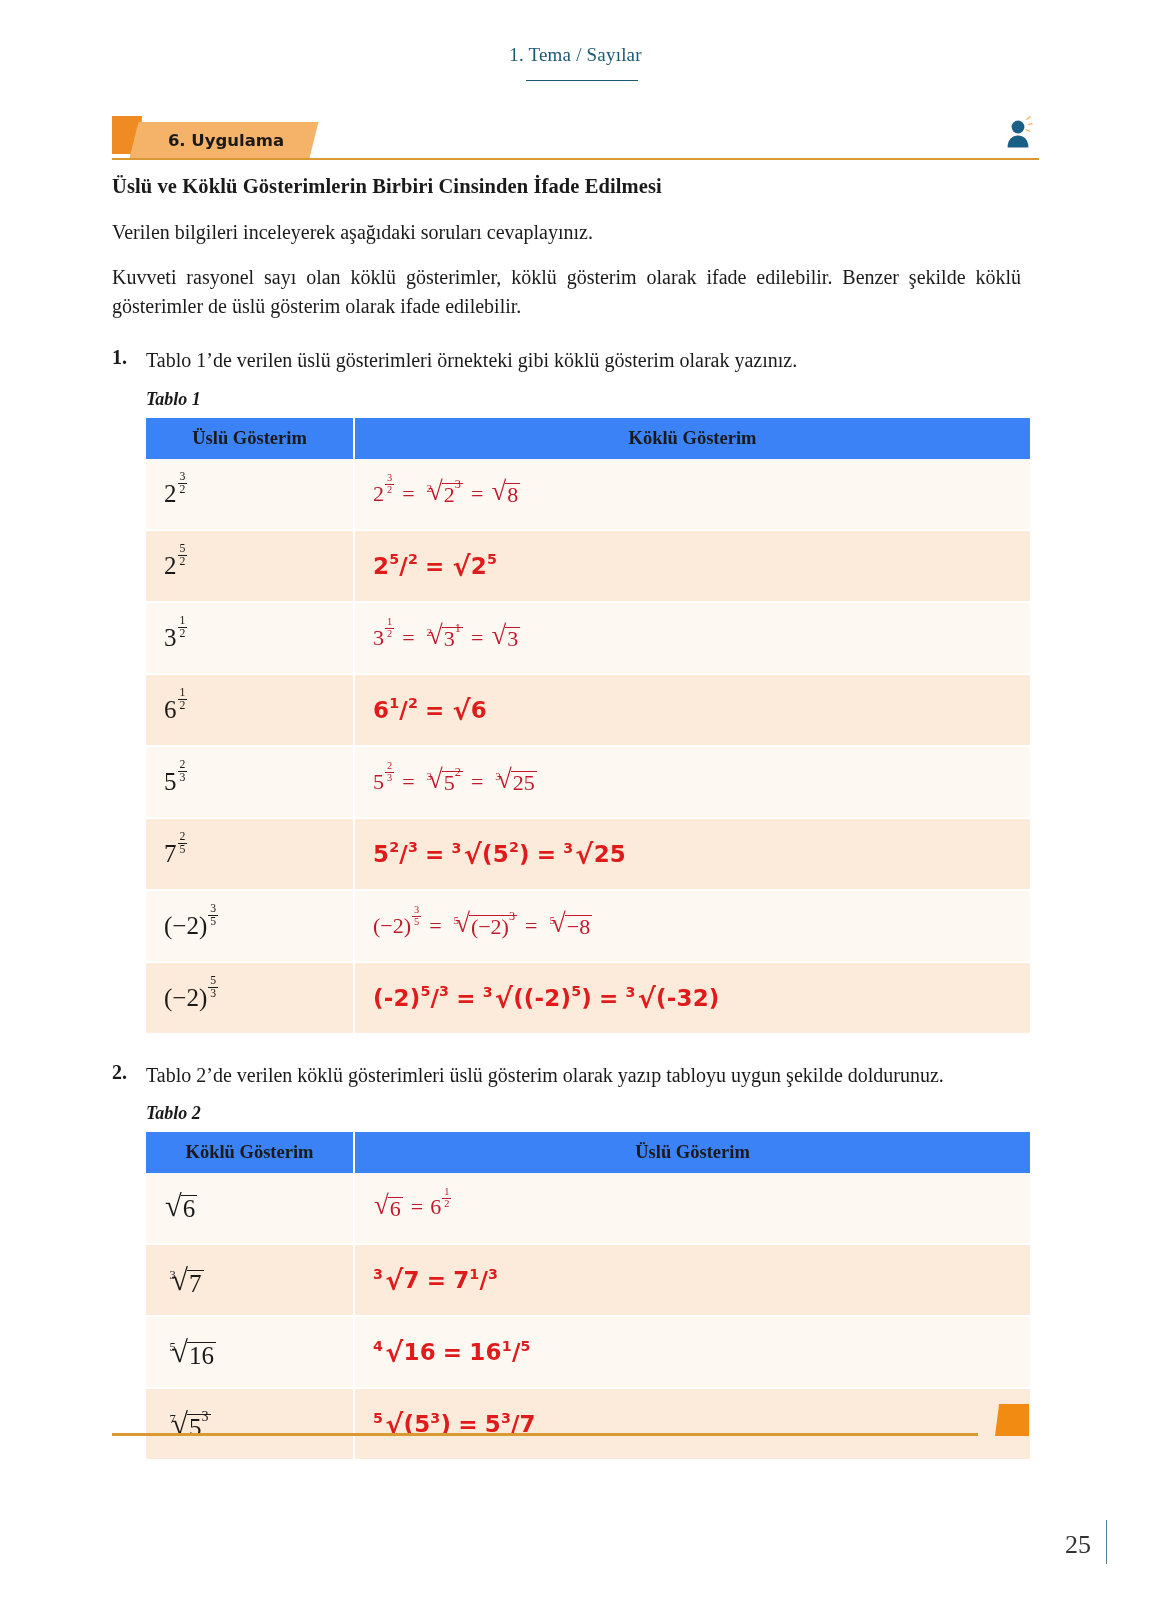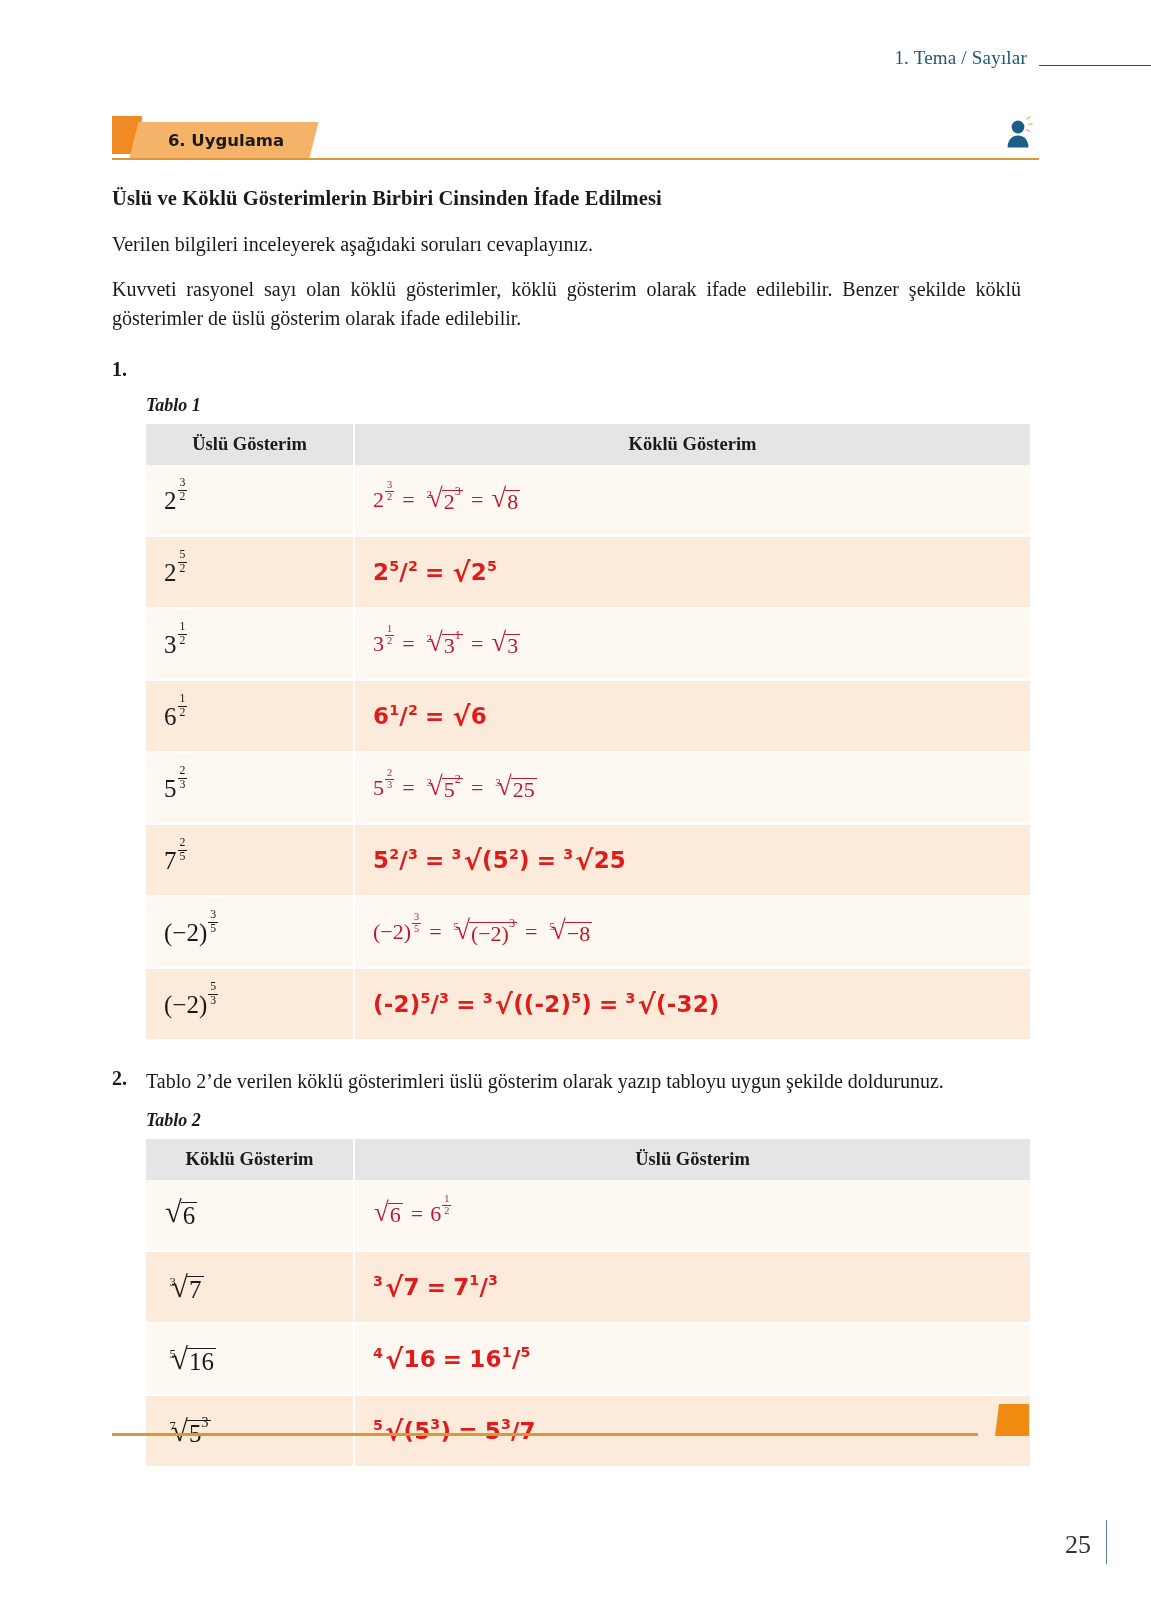--- a/index.html
+++ b/index.html
@@ -18,21 +18,22 @@
 
   
   .runhead {
     position: absolute;
     top: 44px;
     right: 0px;
     left: 0;
     height: 28px;
     display: flex;
     align-items: center;
-    justify-content: flex-end;
+    justify-content: space-between;
+    flex-direction: column;
   }
   .runhead-text {
     font-size: 19px;
     color: #1d5872;
     letter-spacing: .2px;
     white-space: nowrap;
   }
   .runhead-rule {
     width: 112px;
     height: 0;
@@ -98,21 +99,21 @@
   
   .content {
     position: absolute;
     left: 112px;
     top: 175px;
     width: 927px;
   }
   .sec-title {
     font-weight: bold;
     font-size: 20.5px;
-    margin: 12px 0 20px 0;
+    margin: 0 0 20px 0;
     letter-spacing: .1px;
   }
   .para {
     font-size: 20px;
     line-height: 1.42;
     margin: 0 18px 17px 0;
     text-align: justify;
   }
   .para.nojust { text-align: left; }
 
@@ -140,21 +141,21 @@
   }
 
   
   table.gtable {
     border-collapse: collapse;
     width: 884px;
     margin-left: 34px;
     table-layout: fixed;
   }
   table.gtable th {
-    background: #e5e5e5;
+    background: #3b82f6;
     font-weight: bold;
     font-size: 18.5px;
     text-align: center;
     padding: 10px 21px;
     border: none;
     border-right: 2px solid #ffffff;
   }
   table.gtable th:last-child { border-right: none; }
   table.gtable td {
     border: none;
@@ -302,20 +303,21 @@
 <div class="content">
 
   <h1 class="sec-title">Üslü ve Köklü Gösterimlerin Birbiri Cinsinden İfade Edilmesi</h1>
 
   <p class="para nojust">Verilen bilgileri inceleyerek aşağıdaki soruları cevaplayınız.</p>
 
   <p class="para">Kuvveti rasyonel sayı olan köklü gösterimler, köklü gösterim olarak ifade edilebilir. Benzer şekilde köklü gösterimler de üslü gösterim olarak ifade edilebilir.</p>
 
   <div class="qitem">
     <span class="qnum">1.</span>
+    <span class="qtext">Tablo 1’de verilen üslü gösterimleri örnekteki gibi köklü gösterim olarak yazınız.</span>
   </div>
 
   <div class="tablo-label">Tablo 1</div>
 
   <table class="gtable">
     <colgroup>
         <col class="col-a">
         <col class="col-b">
       </colgroup>
     <thead>

